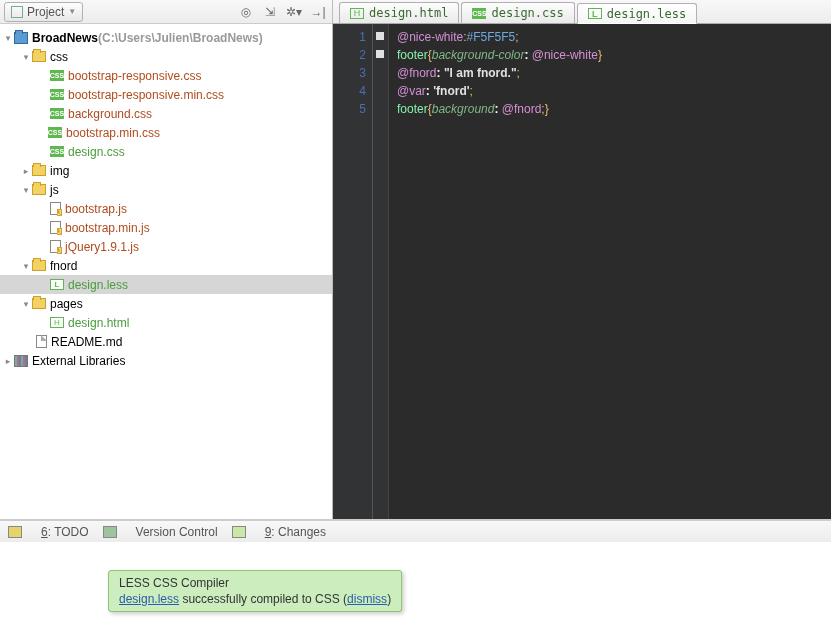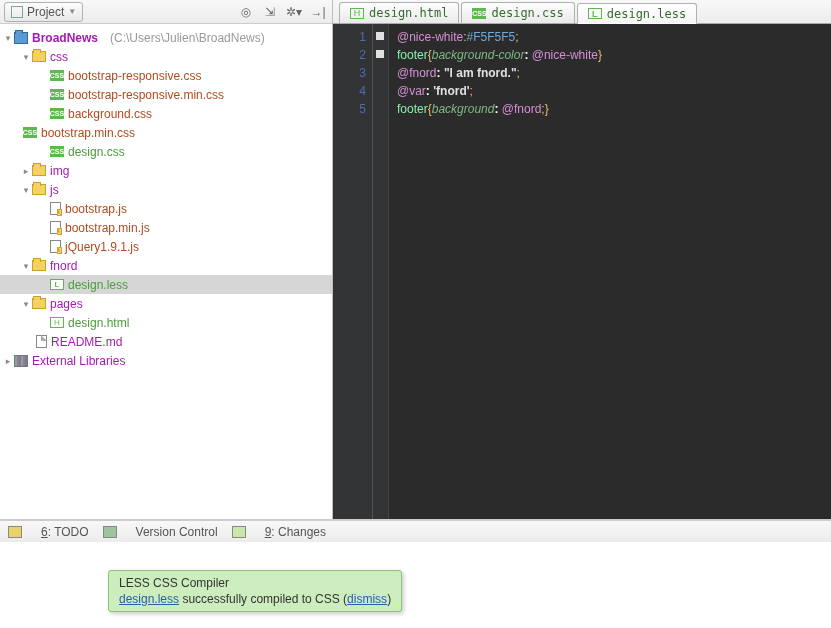--- a/index.html
+++ b/index.html
@@ -19,24 +19,24 @@
 .icon-folder { width: 14px; height: 11px; background: #f3d163; border: 1px solid #c9a227; margin-right: 4px; position: relative; }
 .icon-folder::after { content: ""; position: absolute; top: -3px; left: 0; width: 6px; height: 3px; background: #f3d163; border: 1px solid #c9a227; border-bottom: none; }
 .icon-file { width: 11px; height: 13px; border: 1px solid #888; background: #fff; margin-right: 4px; position: relative; }
 .icon-file::after { content: ""; position: absolute; right: -1px; top: -1px; border: 3px solid transparent; border-left-color: #aaa; border-bottom-color: #aaa; }
 .icon-css { width: 14px; height: 11px; background: #5fb84f; color: #fff; font-size: 7px; font-weight: bold; display: flex; align-items: center; justify-content: center; margin-right: 4px; }
 .icon-less { width: 14px; height: 11px; background: #fff; border:1px solid #5fb84f; color: #5fb84f; font-size: 8px; font-weight: bold; display: flex; align-items: center; justify-content: center; margin-right: 4px; }
 .icon-html { width: 14px; height: 11px; background: #fff; border:1px solid #5fb84f; color: #5fb84f; font-size: 8px; display: flex; align-items: center; justify-content: center; margin-right: 4px; }
 .icon-js { width: 11px; height: 13px; border: 1px solid #888; background: #fff; margin-right: 4px; position: relative; }
 .icon-js::before { content: "J"; position: absolute; bottom: -2px; right: -2px; background: #d9a31f; color: #fff; font-size: 7px; padding: 0 1px; }
 .icon-lib { width: 14px; height: 12px; display: inline-block; margin-right: 4px; background: repeating-linear-gradient(90deg,#7aa 0 2px,#a77 2px 4px,#77a 4px 6px); border:1px solid #777; }
-.node-label { color: #a21caf; }
+.node-label { color: #000000; }
 .node-label.link { color: #b14b1e; }
 .node-label.green { color: #4a9c3c; }
-.node-path { color: #999; margin-left: 12px; }
+.node-path { color: #999; margin-left: 0; font-weight: bold; }
 
 .editor-side { flex: 1; display: flex; flex-direction: column; background: #2b2b2b; }
 .tabs { height: 24px; background: linear-gradient(#f8f8f8,#ececec); border-bottom: 1px solid #aaa; display: flex; align-items: flex-end; padding-left: 6px; gap: 2px; }
 .tab { height: 21px; padding: 0 10px; display: flex; align-items: center; gap: 5px; border: 1px solid #b0b0b0; border-bottom: none; border-radius: 3px 3px 0 0; background: linear-gradient(#fdfdfd,#eaeaea); cursor: pointer; }
 .tab.active { background: linear-gradient(#fff,#f5f5f5); border-bottom: 1px solid #fff; margin-bottom: -1px; }
 .tab .tlabel { color: #3a6a32; font-family: "Consolas", monospace; font-size: 12px; }
 .tab .tico { font-size: 9px; width: 14px; height: 11px; display:flex; align-items:center; justify-content:center; }
 .tab .tico.html { border:1px solid #5fb84f; color:#5fb84f; }
 .tab .tico.css { background:#5fb84f; color:#fff; font-size:7px; font-weight:bold; }
 .tab .tico.less { border:1px solid #5fb84f; color:#5fb84f; font-weight:bold; }
@@ -105,21 +105,21 @@
           <span class="node-label link">bootstrap-responsive.css</span>
         </div>
       <div class="tree-row" style="padding-left:50px">
           <span class="icon-css">CSS</span>
           <span class="node-label link">bootstrap-responsive.min.css</span>
         </div>
       <div class="tree-row" style="padding-left:50px">
           <span class="icon-css">CSS</span>
           <span class="node-label link">background.css</span>
         </div>
-      <div class="tree-row" style="padding-left:23px">
+      <div class="tree-row" style="padding-left:48px">
           <span class="icon-css">CSS</span>
           <span class="node-label link">bootstrap.min.css</span>
         </div>
       <div class="tree-row" style="padding-left:50px">
           <span class="icon-css">CSS</span>
           <span class="node-label green">design.css</span>
         </div>
 
       <div class="tree-row" style="padding-left:20px">
         <span class="expander">▸</span>

